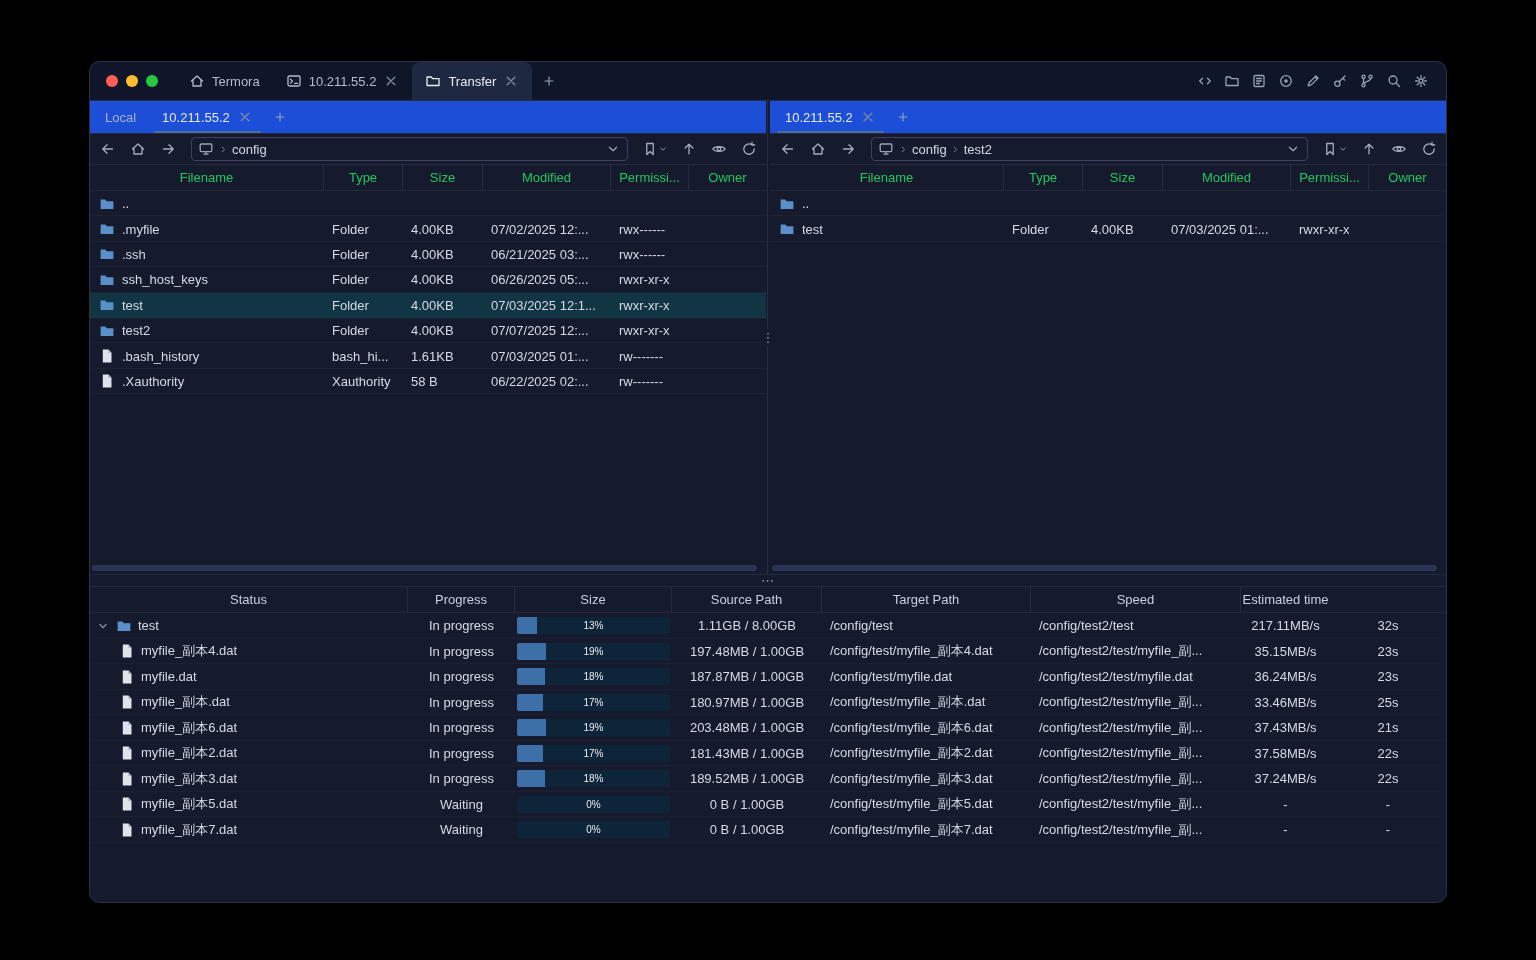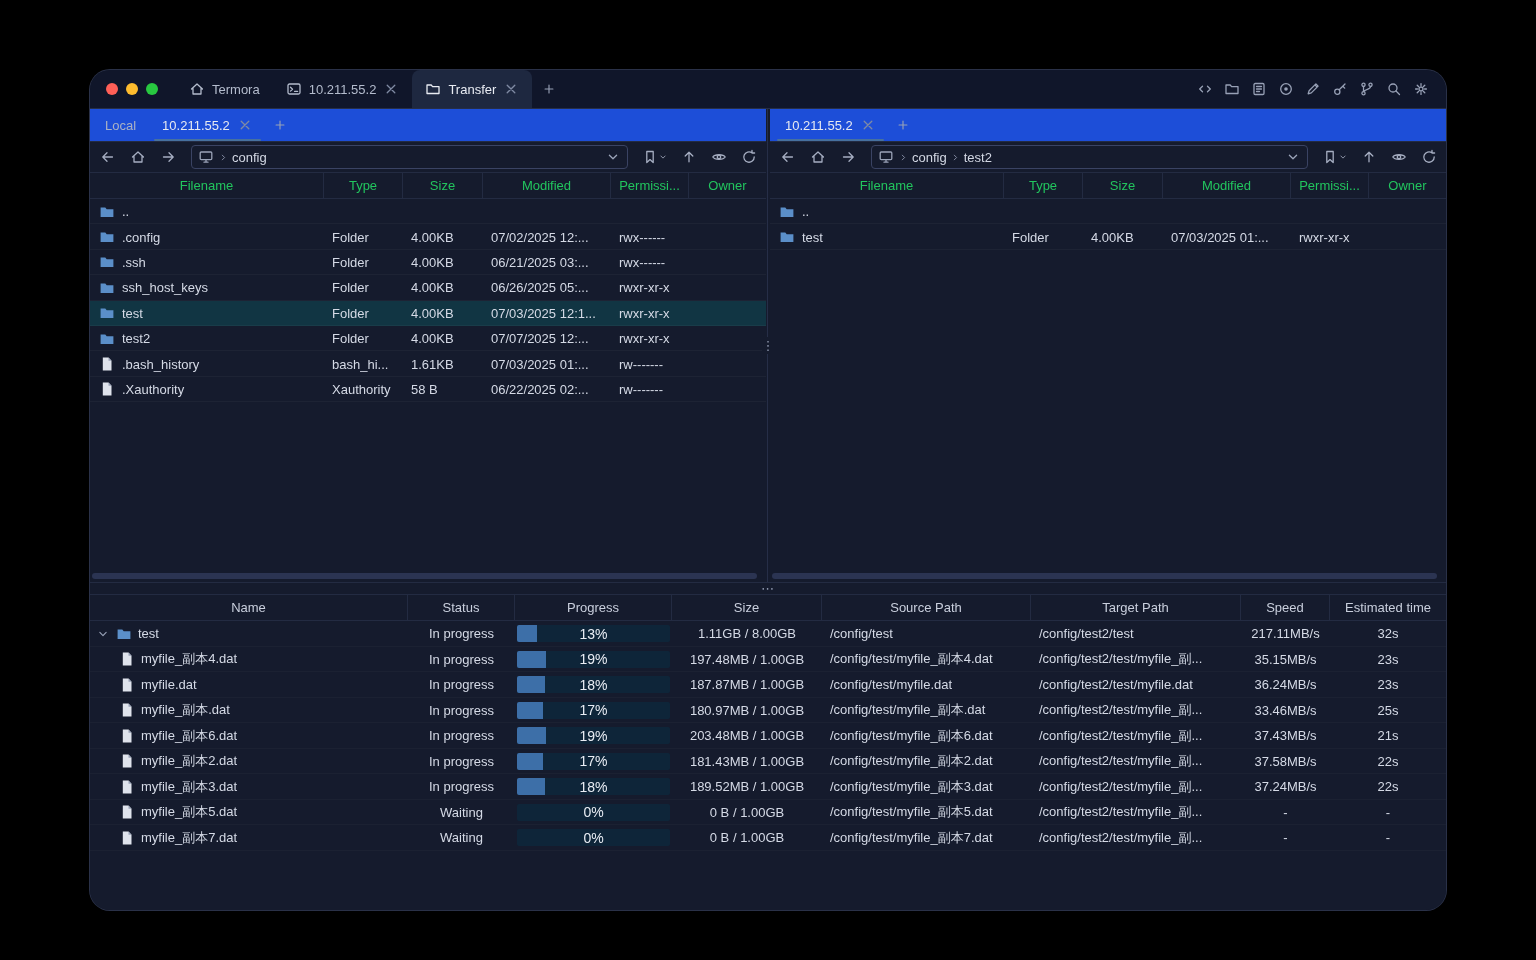--- a/index.html
+++ b/index.html
@@ -1,21 +1,21 @@
 <!DOCTYPE html>
 <html style="--selected-row: #113543; --progress-fill: #3d6fa8; --progress-track: #0e2539; --folder-icon: #5b8fc9; --traffic-close: #ff5f57; --traffic-minimize: #febc2e; --traffic-zoom: #28c840;"><head>
 <meta charset="utf-8">
 <style>
   *{box-sizing:border-box;margin:0;padding:0}
   html,body{width:1536px;height:960px;background:#000;overflow:hidden}
   body{font-family:"Liberation Sans","DejaVu Sans",sans-serif;font-size:13px;color:#d3d8e4;position:relative}
   button{background:none;border:none;color:inherit;font:inherit;cursor:default}
 
-  .window{position:absolute;left:90px;top:70px;width:1356px;height:840px;background:#151b2d;
-    border-radius:20px;overflow:hidden;display:flex;flex-direction:column;box-shadow:0 0 0 1px #2a3148,0 18px 50px rgba(0,0,0,.7)}
+  .window{position:absolute;left:90px;top:62px;width:1356px;height:840px;background:#151b2d;
+    border-radius:10px;overflow:hidden;display:flex;flex-direction:column;box-shadow:0 0 0 1px #2a3148,0 18px 50px rgba(0,0,0,.7)}
 
   
   .titlebar{height:39px;flex:none;background:#10162a;display:flex;align-items:center;border-bottom:1px solid #262e47}
   .traffic{display:flex;gap:8px;padding:0 18px 0 16px}
   .light{width:12px;height:12px;border-radius:50%;display:inline-block}
   .title-tabs{display:flex;height:100%;align-items:stretch}
   .title-tab{display:flex;align-items:center;gap:7px;padding:0 13px;color:#b4bccd}
   .title-tab.active{background:#1e2840;color:#e9ecf3;border-radius:8px 8px 0 0}
   .tab-close{width:11px;height:11px;color:#7f8aa3}
   .tool-btn{width:26px;height:26px;display:inline-flex;align-items:center;justify-content:center;color:#98a1b6;border-radius:4px}
@@ -75,21 +75,21 @@
   .theader .hcell:last-child{border-right:none}
   .trows{flex:1;overflow:hidden}
   .t-row{display:grid;grid-template-columns:var(--tcols);height:25.5px;align-items:center;color:#d5dae6;box-shadow:inset 0 -1px 0 rgba(255,255,255,.028)}
   .t-row .name-cell{padding-left:6px;gap:6px}
   .t-row.child .name-cell{padding-left:29px}
   .expander{color:#9aa3b8}
   .center{text-align:center}
   .pcell{padding:0 2px;height:100%;display:flex;align-items:center}
   .ptrack{position:relative;width:100%;height:17px;background:var(--progress-track,#0e2539);border-radius:2px;overflow:hidden}
   .pfill{position:absolute;left:0;top:0;bottom:0;background:var(--progress-fill,#3d6fa8)}
-  .plabel{position:absolute;inset:0;display:flex;align-items:center;justify-content:center;color:#e9edf4;font-size:14px}
+  .plabel{position:absolute;inset:0;display:flex;align-items:center;justify-content:center;color:#e9edf4;font-size:10px}
 
   :root{--fcols:234px 79px 80px 128px 78px 1fr;--tcols:318px 107px 157px 150px 209px 210px 89px 1fr}
 </style>
 </head>
 <body>
 
 <div class="window">
 
   <div class="titlebar">
     <div class="traffic">
@@ -346,21 +346,21 @@
     <div class="cell"></div>
     <div class="cell"></div>
   </div>
             <div class="file-row">
     <div class="cell name-cell">
       <span data-icon="folder-fill">
                   <svg viewBox="0 0 16 16">
                     <path d="M1.6 13V3.4h4.7l1.4 1.8h6.7V13z" fill="#5b8fc9"></path>
                   </svg>
                 </span>
-      <span>.config</span>
+      <span>.myfile</span>
     </div>
     <div class="cell">Folder</div>
     <div class="cell">4.00KB</div>
     <div class="cell">07/02/2025 12:...</div>
     <div class="cell">rwx------</div>
     <div class="cell"></div>
   </div>
             <div class="file-row">
     <div class="cell name-cell">
       <span data-icon="folder-fill">
@@ -615,21 +615,20 @@
         </div>
     </section>
   </div>
 
   <div class="h-splitter">
       <span class="h-dots">⋯</span>
     </div>
 
   <div class="transfer">
     <div class="theader">
-        <div class="hcell">Name</div>
         <div class="hcell">Status</div>
         <div class="hcell">Progress</div>
         <div class="hcell">Size</div>
         <div class="hcell">Source Path</div>
         <div class="hcell">Target Path</div>
         <div class="hcell">Speed</div>
         <div class="hcell">Estimated time</div>
       </div>
     <div class="trows">
         <div class="t-row">

